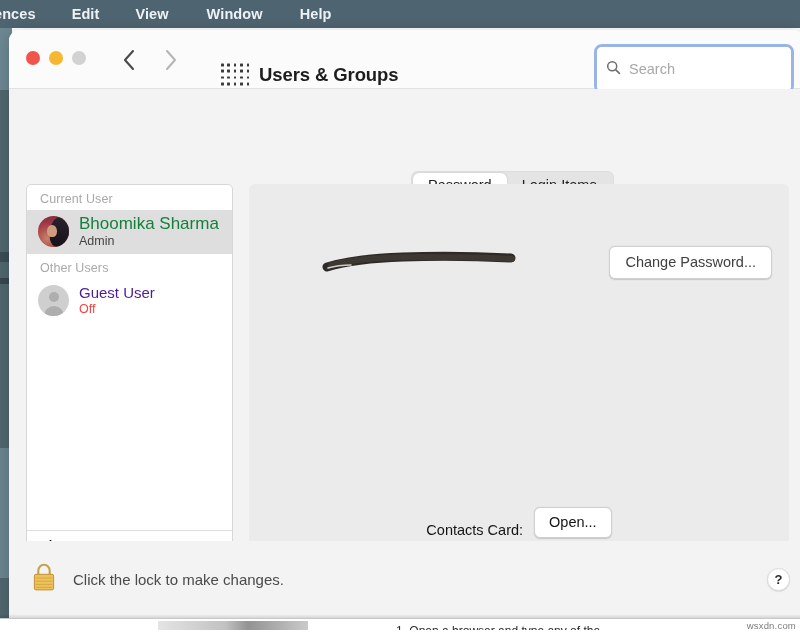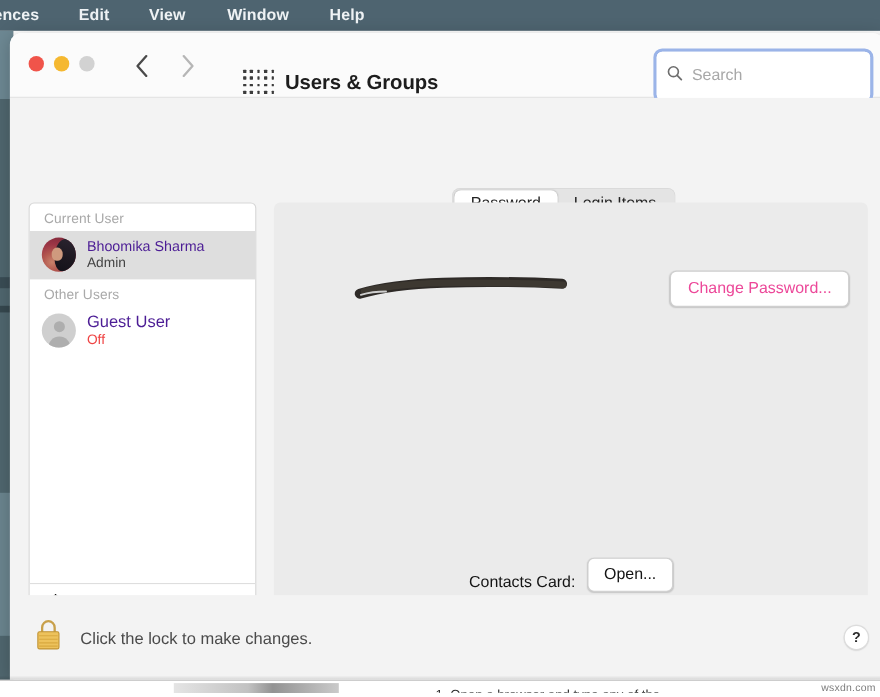--- a/index.html
+++ b/index.html
@@ -213,21 +213,21 @@
     position: absolute; left: 50%; top: 21%;
     width: 10px; height: 10px; margin-left: -5px;
     background: #aeaeae; border-radius: 50%;
   }
   .avatar.guest b {
     position: absolute; left: 50%; bottom: -2px;
     width: 20px; height: 12px; margin-left: -10px;
     background: #aeaeae; border-radius: 10px 10px 0 0;
   }
   .sb-texts { display: flex; flex-direction: column; line-height: 1.18; }
-  .sb-name { font-size: 13px; color: #4c1d95; }
+  .sb-name { font-size: 17px; color: #15803d; }
   .sb-sub  { font-size: 12.5px; color: #444; }
   .sb-row.guest .sb-name { color: #4c1d95; font-size: 15px; }
   .sb-row.guest .sb-sub  { color: #ef4444; }
 
   .sb-login {
     position: absolute; left: 0; right: 0; bottom: 29px;
     height: 40px;
     border-top: 1px solid #dedede;
     display: flex; align-items: center; gap: 11px;
     padding-left: 13px;
@@ -264,21 +264,21 @@
     width: 200px; height: 24px;
   }
 
   .change-pw {
     position: absolute; right: 17px; top: 62px;
     background: #ffffff;
     border: .5px solid #cfcfcf;
     border-radius: 6px;
     box-shadow: 0 .5px 1.2px rgba(0,0,0,.16);
     font-family: "Liberation Sans", sans-serif;
-    font-size: 14.5px; color: #ec4899;
+    font-size: 14.5px; color: #404040;
     padding: 7px 15px 8px;
     cursor: default;
   }
 
   .contacts-row {
     position: absolute; left: 0; right: 0; bottom: 62px;
     display: flex; align-items: flex-end; justify-content: center;
     gap: 11px;
   }
   .contacts-label { font-size: 14.5px; color: #141414; }

